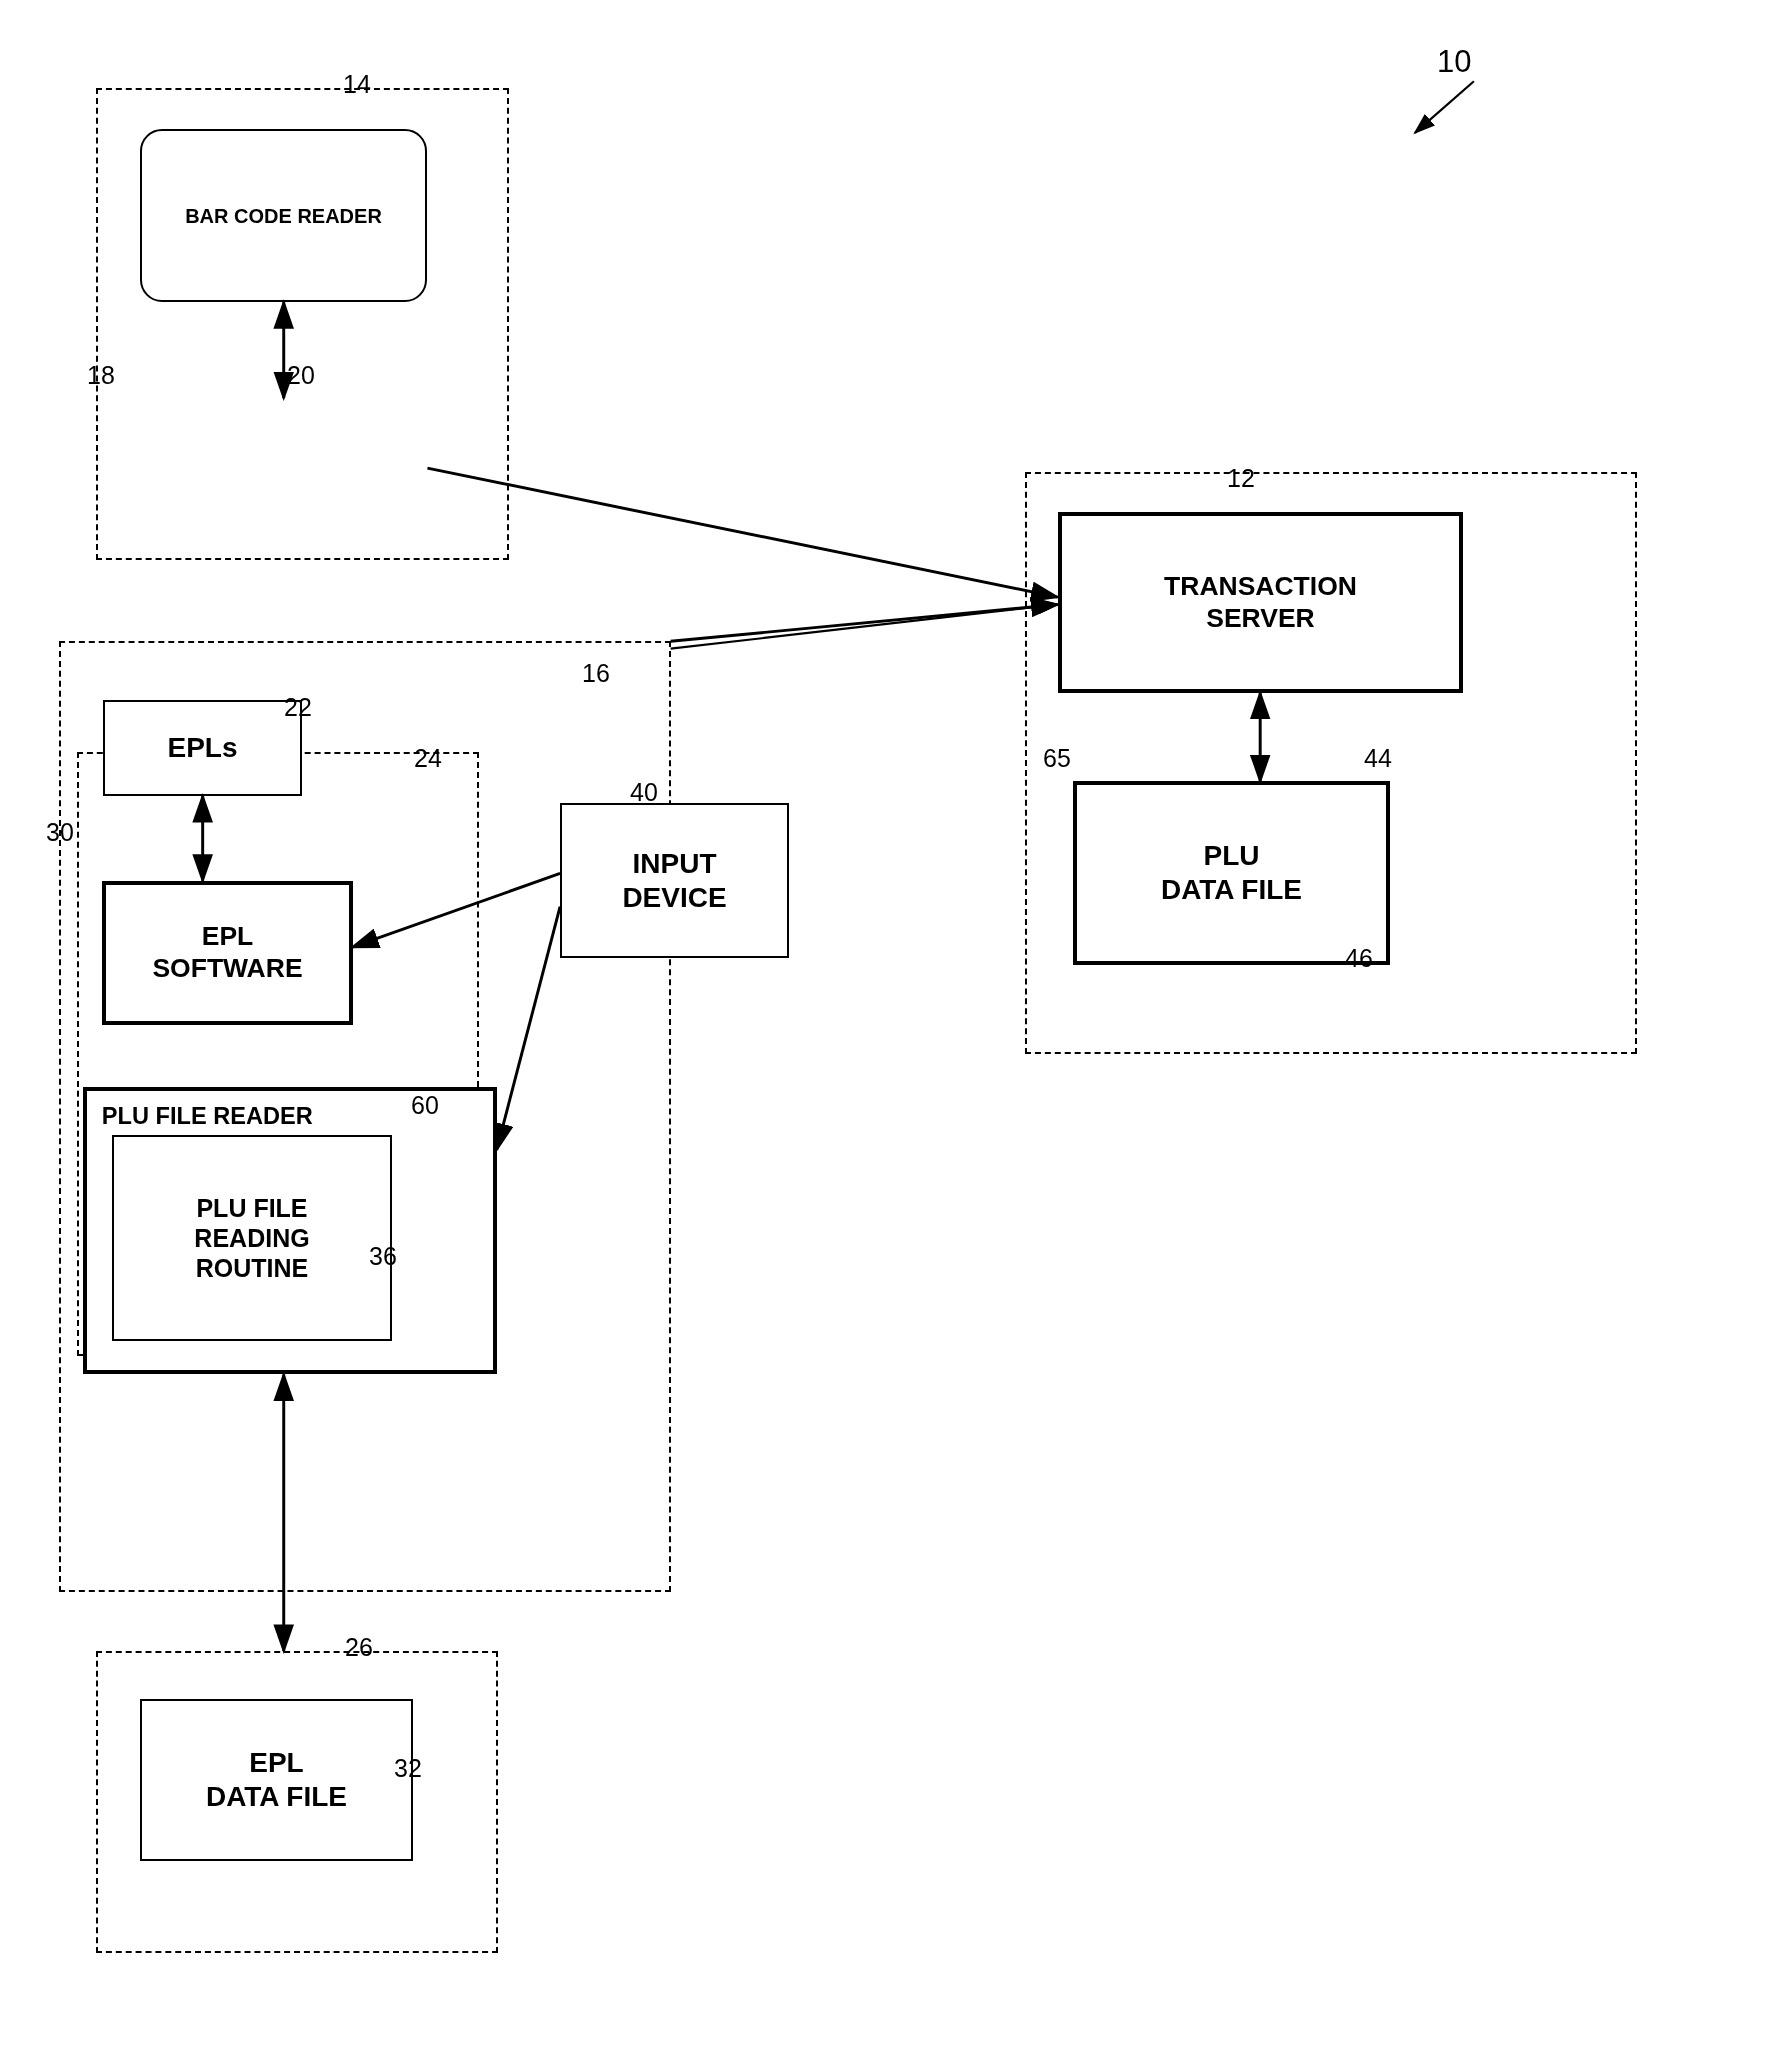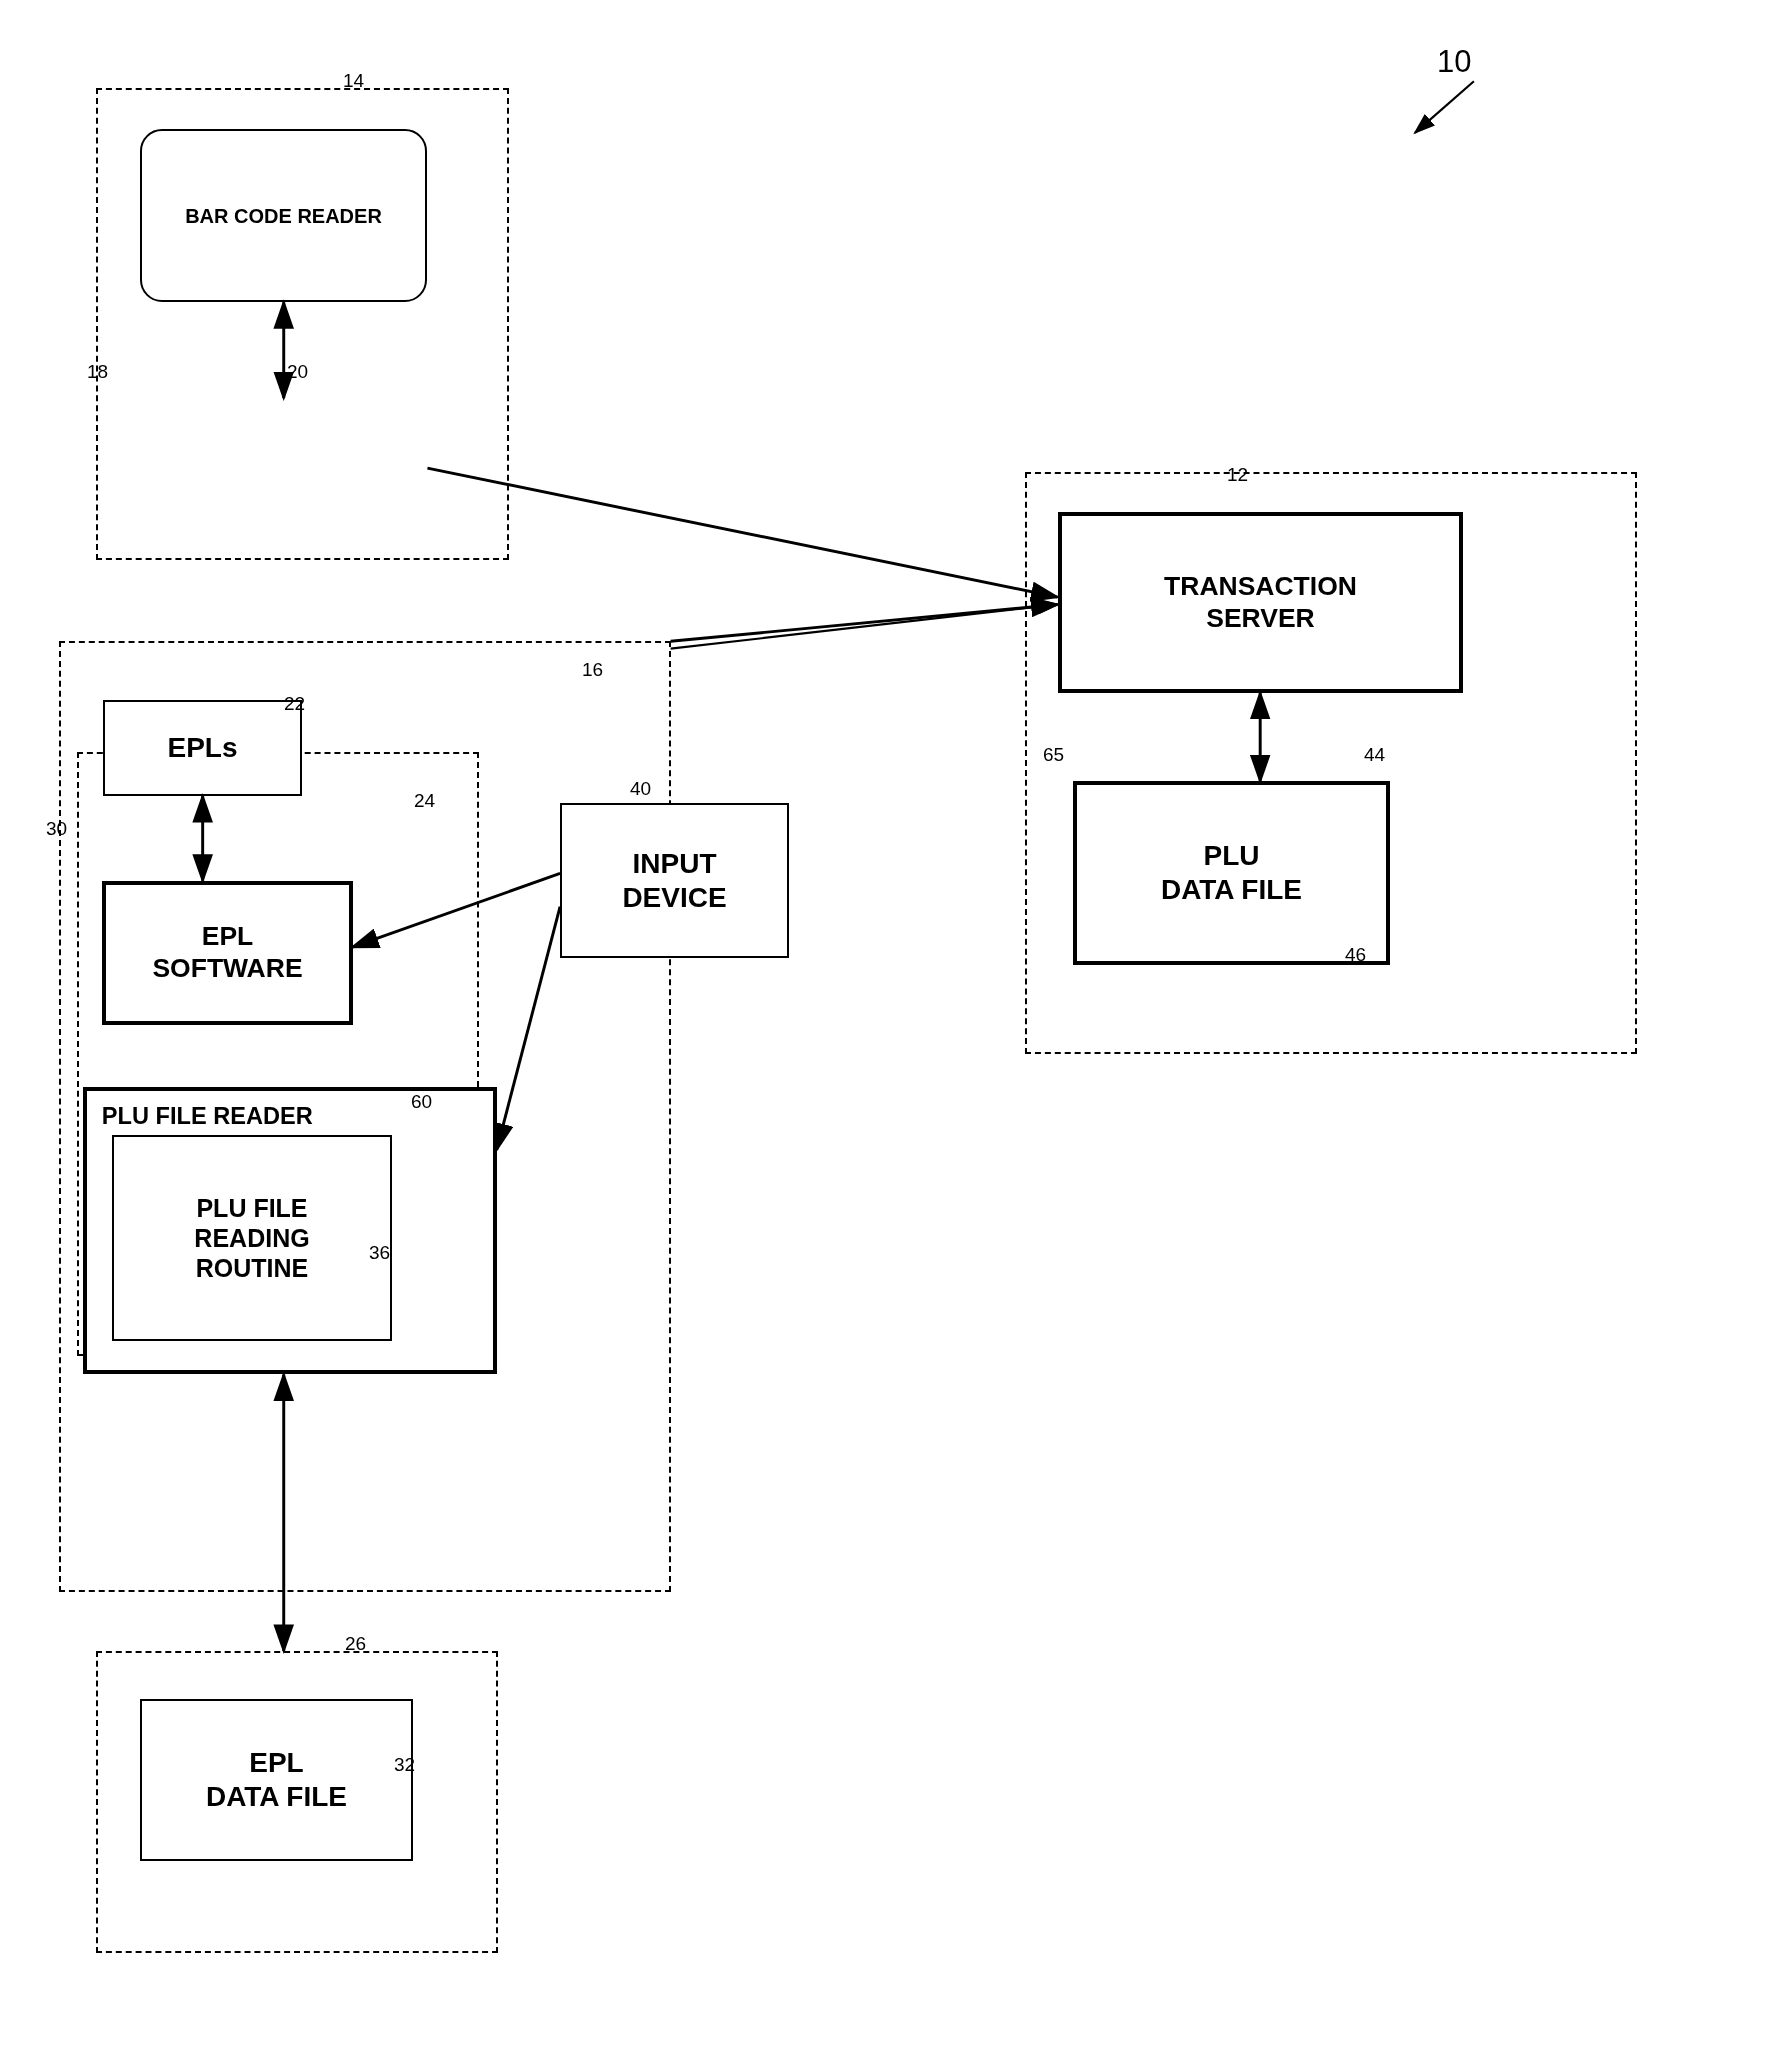--- a/index.html
+++ b/index.html
@@ -42,21 +42,21 @@
     .group {
       position: absolute;
       border: 2.2px dashed #000;
       background: transparent;
       z-index: 5;
     }
 
     
     .label {
       position: absolute;
-      font-size: 19px;
+      font-size: 25px;
       font-weight: normal;
       color: #000;
       z-index: 20;
     }
 
     
     .arrows-svg {
       position: absolute;
       top: 0; left: 0;
       width: 1779px;
@@ -121,21 +121,21 @@
   <div class="box" style="left:140px; top:1699px; width:273px; height:162px; font-size:28px;">
     <span>EPL<br>DATA FILE</span>
   </div>
 
   <div class="label" style="left:343px; top:70px;">14</div>
   <div class="label" style="left:87px; top:361px;">18</div>
   <div class="label" style="left:287px; top:361px;">20</div>
   <div class="label" style="left:582px; top:623px;margin-top:36px;">16</div>
   <div class="label" style="left:284px; top:693px;">22</div>
   <div class="label" style="left:46px; top:818px;">30</div>
-  <div class="label" style="left:414px; top:744px;margin-top:46px;">24</div>
+  <div class="label" style="left:414px; top:744px;">24</div>
   <div class="label" style="left:630px; top:778px;">40</div>
   <div class="label" style="left:411px; top:1091px;">60</div>
   <div class="label" style="left:369px; top:1242px;">36</div>
   <div class="label" style="left:345px; top:1633px;">26</div>
   <div class="label" style="left:394px; top:1754px;">32</div>
   <div class="label" style="left:1227px; top:464px;">12</div>
   <div class="label" style="left:1043px; top:744px;">65</div>
   <div class="label" style="left:1364px; top:744px;">44</div>
   <div class="label" style="left:1345px; top:944px;">46</div>
 

